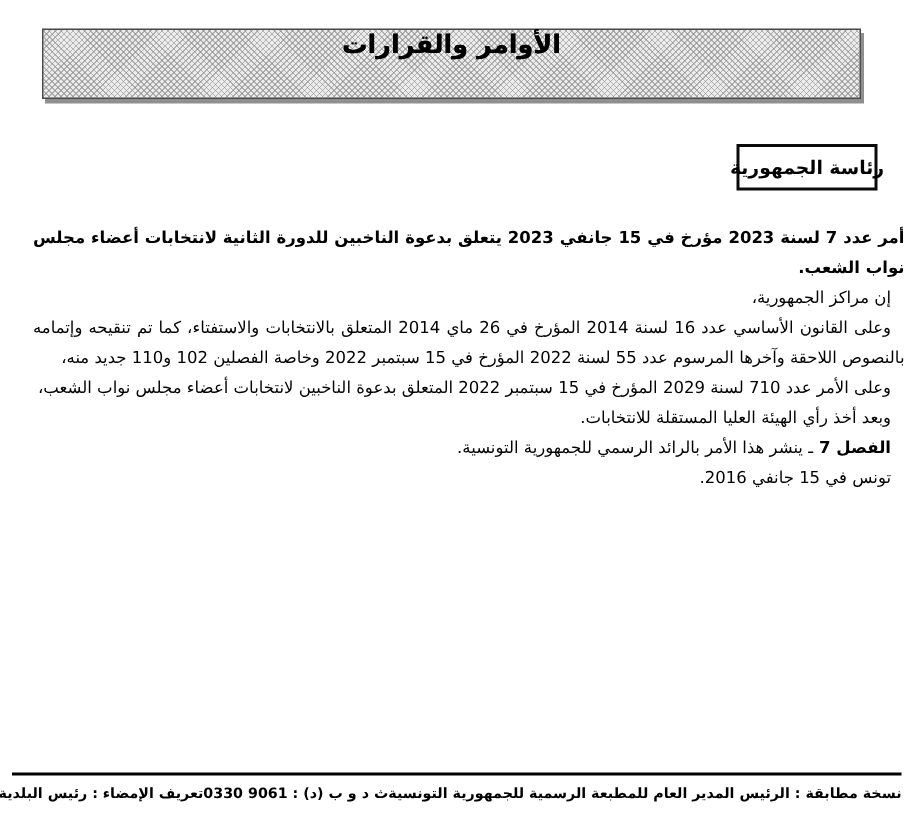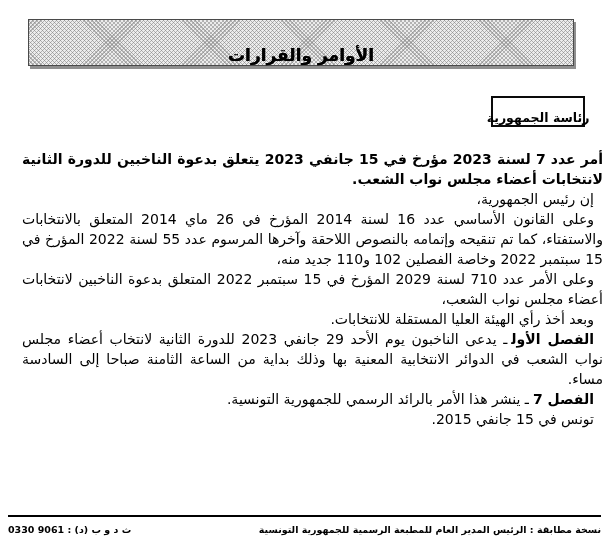--- a/index.html
+++ b/index.html
@@ -20,44 +20,44 @@
     position: absolute;
     left: 28px; top: 19px;
     width: 546px; height: 47px;
     box-sizing: border-box;
     border: 1.5px solid #4a4a4a;
     background-color: #ececec;
     background-image:
       repeating-linear-gradient(45deg,  rgba(130,130,130,.55) 0 0.8px, transparent 0.8px 2.8px),
       repeating-linear-gradient(135deg, rgba(130,130,130,.55) 0 0.8px, transparent 0.8px 2.8px);
     box-shadow: 2px 3px 0 #8f8f8f;
-    display: flex; align-items: flex-end; justify-content: center;
+    display: flex; align-items: flex-start; justify-content: center;
   }
   .banner-title {
     font-size: 17px; font-weight: bold;
     letter-spacing: 0;
     text-shadow: 0 0 0 #000;
   }
   
   .section-box {
     position: absolute;
     top: 96px; right: 24px;
     width: 94px; height: 31px;
     box-sizing: border-box;
     border: 2px solid #0a0a0a;
     background: #fff;
-    display: flex; align-items: flex-end; justify-content: center;
+    display: flex; align-items: center; justify-content: center;
     font-size: 12.5px; font-weight: bold;
     white-space: nowrap;
   }
   
   .main {
     position: absolute;
     top: 149px; right: 6px; left: 22px;
-    font-size: 14px;
+    font-size: 11px;
     line-height: 20px;
     text-align: justify;
   }
   .main p { margin: 0; text-indent: 9px; }
   .main p.title { font-weight: bold; text-indent: 0; }
   .art-label { font-weight: bold; margin-left: 4px; }
   
   .footer-rule {
     position: absolute;
     top: 515px; left: 8px; right: 8px;
@@ -81,35 +81,35 @@
     <span class="banner-title">الأوامر والقرارات</span>
   </div>
 
   <div class="section-box">
     <span>رئاسة الجمهورية</span>
   </div>
 
   <div class="main">
     <p class="title">أمر عدد 7 لسنة 2023 مؤرخ في 15 جانفي 2023 يتعلق بدعوة الناخبين للدورة الثانية لانتخابات أعضاء مجلس نواب الشعب.</p>
 
-    <p>إن رئيس الجمهورية،</p>
+    <p>إن مراكز الجمهورية،</p>
 
     <p>وعلى القانون الأساسي عدد 16 لسنة 2014 المؤرخ في 26 ماي 2014 المتعلق بالانتخابات والاستفتاء، كما تم تنقيحه وإتمامه بالنصوص اللاحقة وآخرها المرسوم عدد 55 لسنة 2022 المؤرخ في 15 سبتمبر 2022 وخاصة الفصلين 102 و110 جديد منه،</p>
     <p>وعلى الأمر عدد 710 لسنة 2029 المؤرخ في 15 سبتمبر 2022 المتعلق بدعوة الناخبين لانتخابات أعضاء مجلس نواب الشعب،</p>
     <p>وبعد أخذ رأي الهيئة العليا المستقلة للانتخابات.</p>
 
 
-    <p><span class="art-label">الفصل الأول</span><span>ـ يدعى الناخبون يوم الأحد 29 جانفي 2023 للدورة الثانية لانتخاب أعضاء مجلس نواب الشعب في الدوائر الانتخابية المعنية بها وذلك بداية من الساعة الثامنة صباحا إلى السادسة مساء.</span></p>
 
 
     <p><span class="art-label">الفصل 7</span><span>ـ ينشر هذا الأمر بالرائد الرسمي للجمهورية التونسية.</span></p>
 
-    <p>تونس في 15 جانفي 2015.</p>
+    <p>تونس في 15 جانفي 2016.</p>
 
   </div>
 
   <div class="footer-rule"></div>
   <div class="footer-row">
     <span>نسخة مطابقة : الرئيس المدير العام للمطبعة الرسمية للجمهورية التونسية</span>
     <span class="footer-mid"><span>ث د و ب (د) :</span> <span class="num">0330 9061</span></span>
+    <span>تعريف الإمضاء : رئيس البلدية</span>
   </div>
 
 </div>
 
 </body></html>

